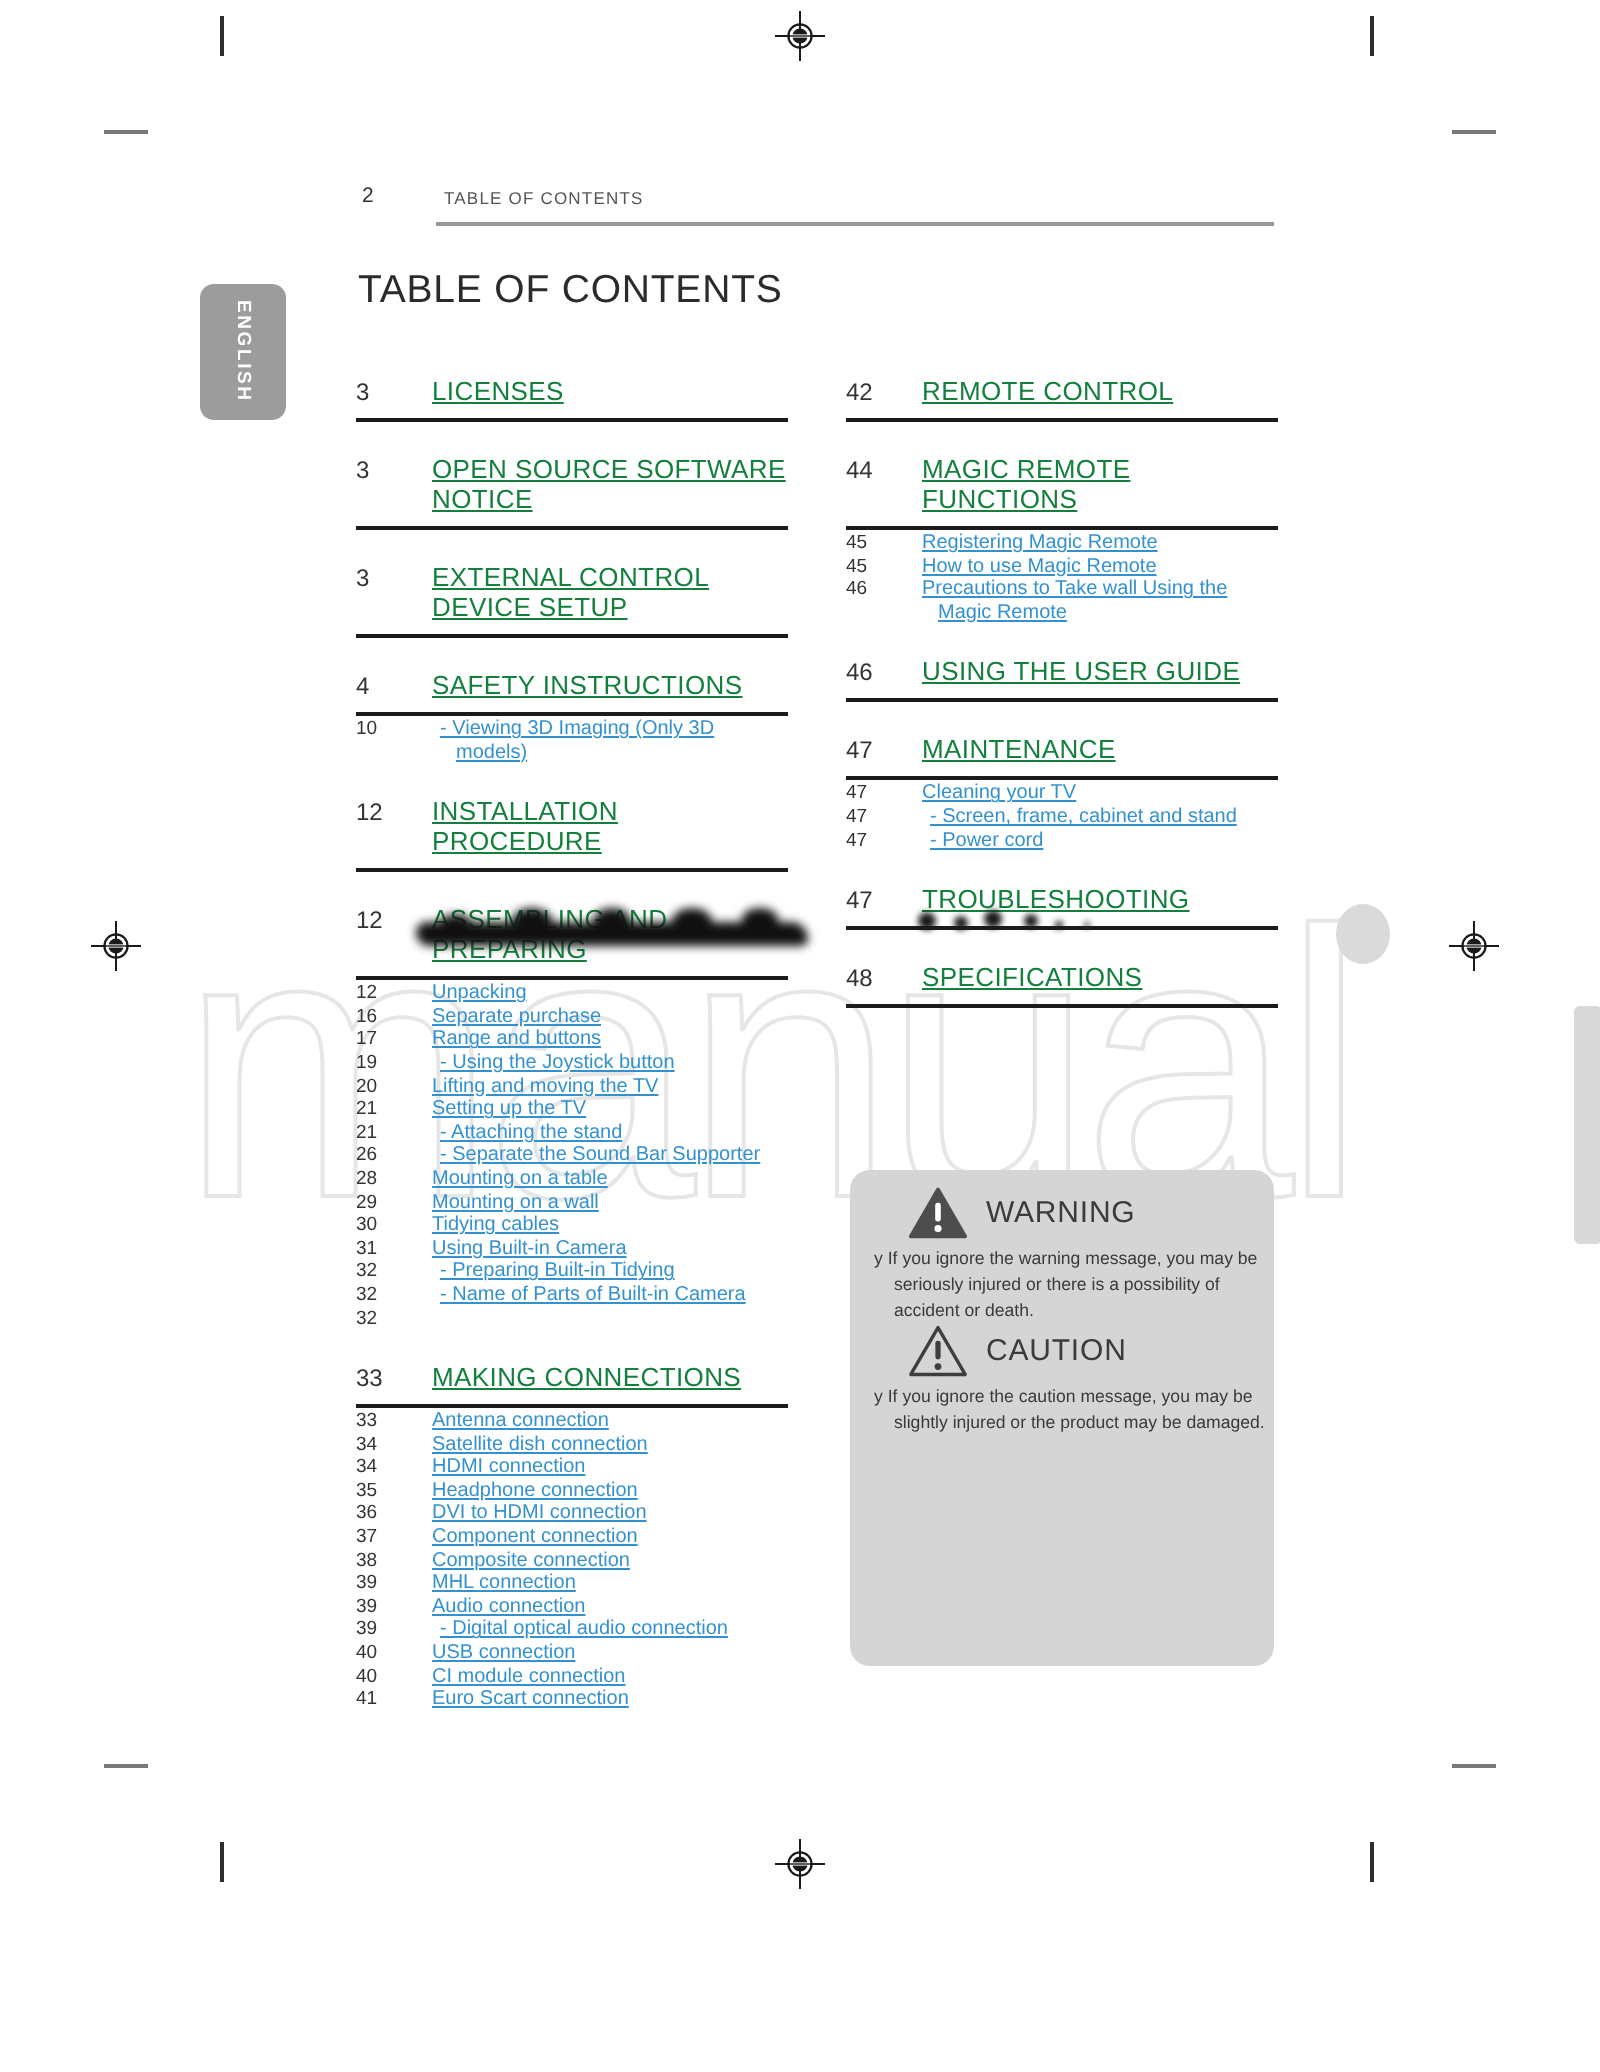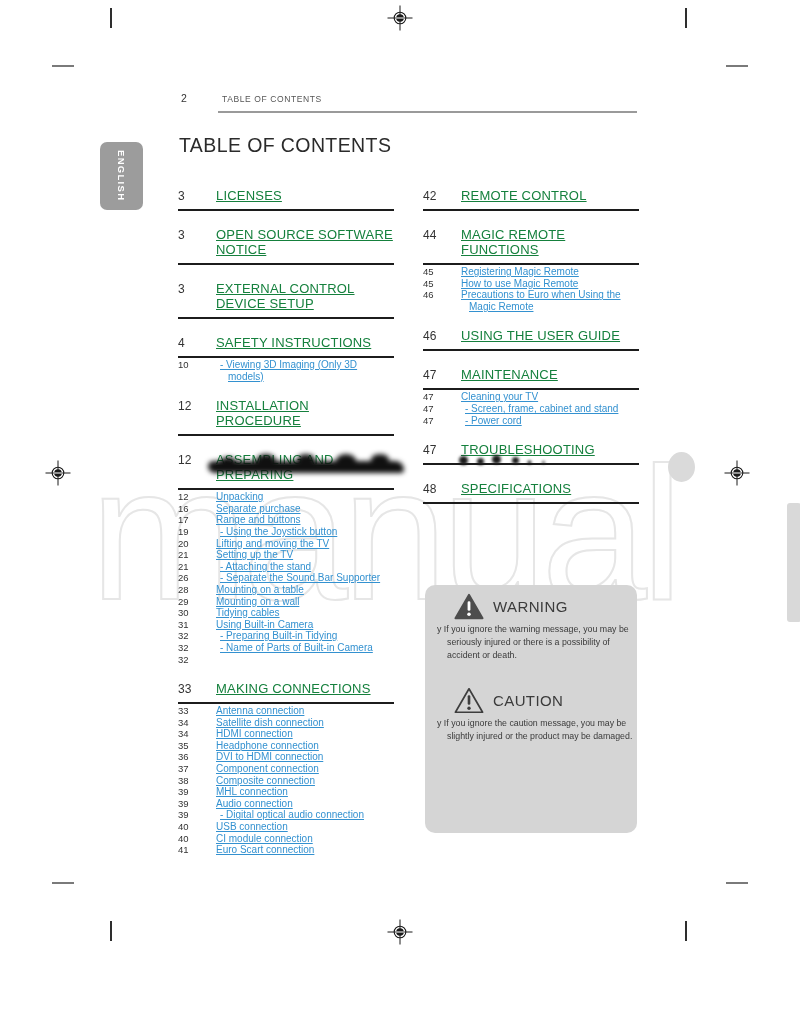--- a/index.html
+++ b/index.html
@@ -61,21 +61,21 @@
                box-shadow:38px -1px 0 2px #101010,78px -2px 0 1px #101010,
                           118px -1px 0 2px #101010,152px -2px 0 1px #101010;}
   .smudge-dots{position:absolute;left:36px;top:14px;width:9px;height:9px;border-radius:50%;
                background:#1a1a1a;filter:blur(1.5px);z-index:2;
                box-shadow:17px 1px 0 -1px #1a1a1a,33px -1px 0 0 #1a1a1a,52px 0 0 -1px #1a1a1a,
                           66px 2px 0 -2.5px #1a1a1a,80px 2px 0 -3px #2a2a2a;}
 
   
   .notice-box{position:absolute;left:425px;top:585px;width:212px;height:248px;background:#d5d5d5;
               border-radius:10px;padding:8px 10px 0 12px;box-sizing:border-box;}
-  .notice-block + .notice-block{margin-top:25px;}
+  .notice-block + .notice-block{margin-top:0;}
   .notice-head{display:flex;align-items:center;gap:9px;padding-left:17px;height:27px;}
   .notice-head .ttl{font-size:15px;color:#3b3b3b;letter-spacing:.4px;}
   .notice-text{margin:3px 0 0 0;padding-left:10px;text-indent:-10px;font-size:8.8px;
                line-height:13px;color:#3a3a3a;width:192px;}
 </style>
 </head>
 <body>
 
 <div class="page">
 
@@ -326,21 +326,21 @@
           <div class="toc-item">
             <span class="num">45</span>
             <a href="#">Registering Magic Remote</a>
           </div>
           <div class="toc-item">
             <span class="num">45</span>
             <a href="#">How to use Magic Remote</a>
           </div>
           <div class="toc-item">
             <span class="num">46</span>
-            <a href="#">Precautions to Euro when Using the Magic Remote</a>
+            <a href="#">Precautions to Take wall Using the Magic Remote</a>
           </div>
         </div>
       </div>
       <div class="toc-section">
         <div class="toc-head">
           <span class="num">46</span>
           <a href="#">USING THE USER GUIDE</a>
         </div>
         <div class="toc-rule"></div>
       </div>

